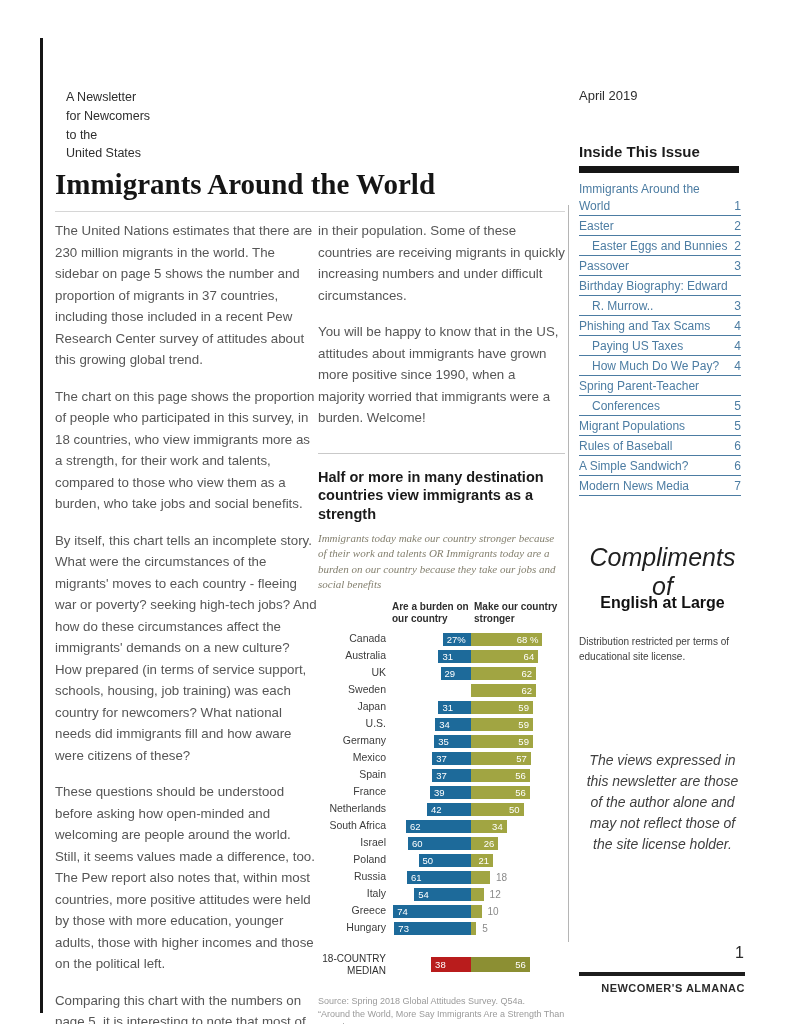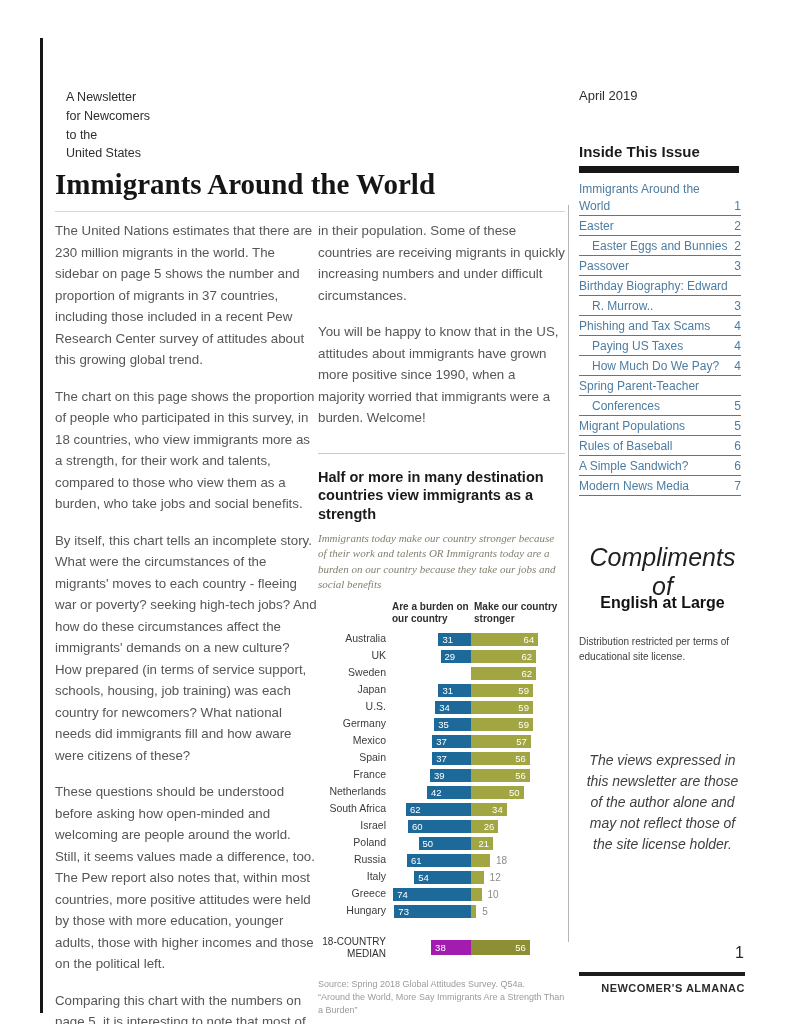--- a/index.html
+++ b/index.html
@@ -102,20 +102,27 @@
 
     <div class="chart">
       <div class="chart-title">Half or more in many destination countries view immigrants as a strength</div>
       <div class="chart-subtitle">Immigrants today make our country stronger because of their work and talents OR Immigrants today are a burden on our country because they take our jobs and social benefits</div>
       <div class="legend-row">
         <div class="legend legend-left">Are a burden on our country</div>
         <div class="legend legend-right">Make our country stronger</div>
       </div>
       <div id="chart-rows">
           <div class="chart-row">
+            <div class="country">Canada</div>
+            <div class="barzone">
+              <div class="bar bar-burden" style="left: 51.65px; width: 28.35px; background: rgb(29, 106, 154);"><span>27%</span></div>
+              <div class="bar bar-stronger" style="left: 80px; width: 71.4px; background: rgb(161, 165, 66);"><span>68 %</span></div>
+            </div>
+          </div>
+          <div class="chart-row">
             <div class="country">Australia</div>
             <div class="barzone">
               <div class="bar bar-burden" style="left: 47.45px; width: 32.55px; background: rgb(29, 106, 154);"><span>31</span></div>
               <div class="bar bar-stronger" style="left: 80px; width: 67.2px; background: rgb(161, 165, 66);"><span>64</span></div>
             </div>
           </div>
           <div class="chart-row">
             <div class="country">UK</div>
             <div class="barzone">
               <div class="bar bar-burden" style="left: 49.55px; width: 30.45px; background: rgb(29, 106, 154);"><span>29</span></div>
@@ -231,21 +238,21 @@
               <div class="outside-val" style="left: 91.25px; color: rgb(138, 138, 138);">5</div>
             </div>
           </div>
         </div>
       <div class="median-row">
         <div class="median-label">
           <span>18-COUNTRY</span><br>
           <span>MEDIAN</span>
         </div>
         <div class="median-zone" id="median-zone">
-            <div class="bar bar-burden" style="left: 40.1px; width: 39.9px; background: #a21caf;"><span>38</span></div>
+            <div class="bar bar-burden" style="left: 40.1px; width: 39.9px; background: #b91c1c;"><span>38</span></div>
             <div class="bar bar-stronger" style="left: 80px; width: 58.8px; background: rgb(140, 143, 51);"><span>56</span></div>
           </div>
       </div>
       <div class="chart-source">
         <span>Source: Spring 2018 Global Attitudes Survey. Q54a.</span><br>
         <span>“Around the World, More Say Immigrants Are a Strength Than a Burden”</span>
       </div>
 
     </div>
   </div>

